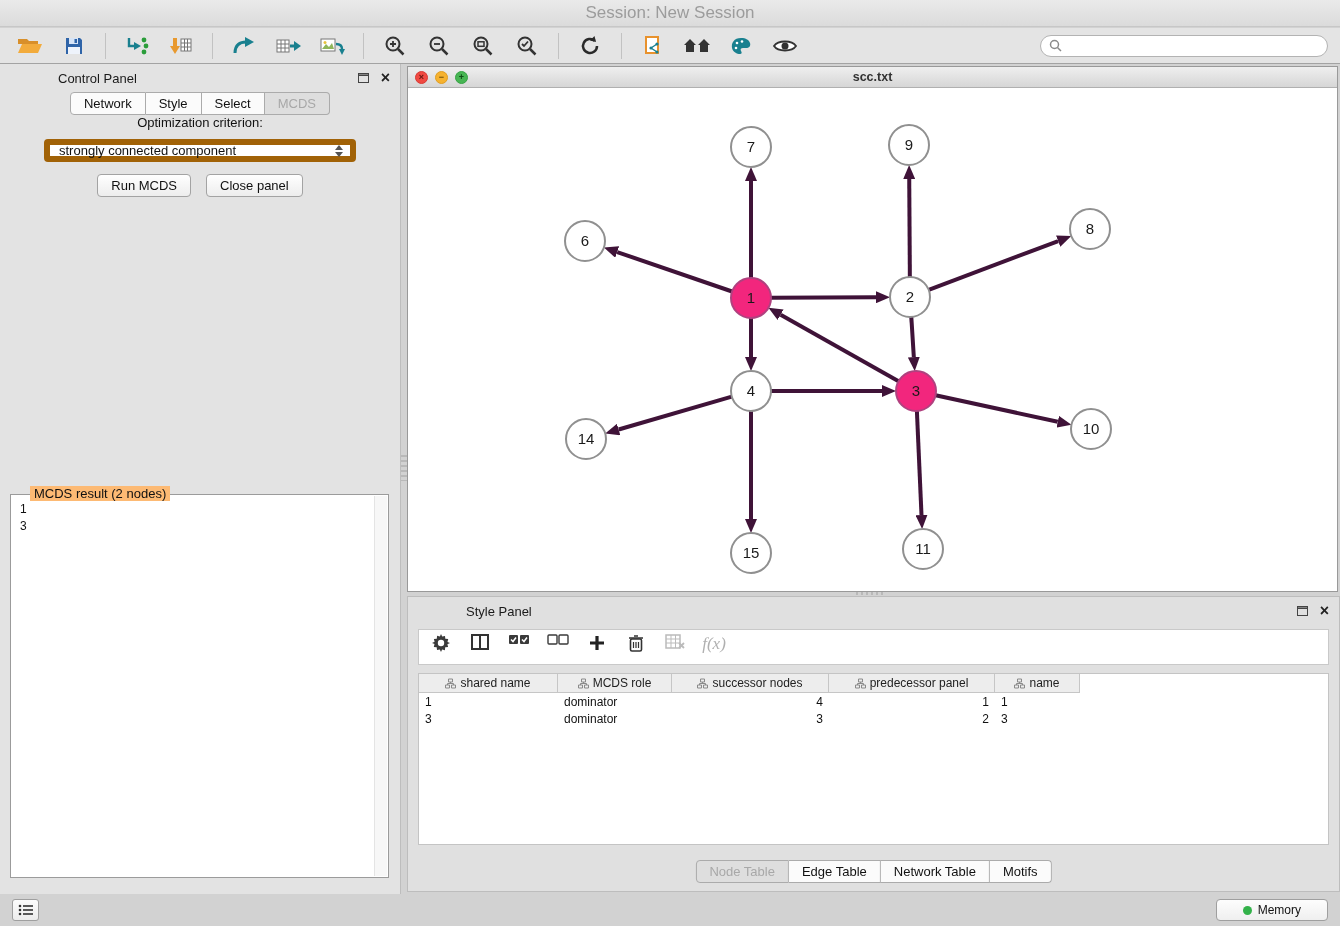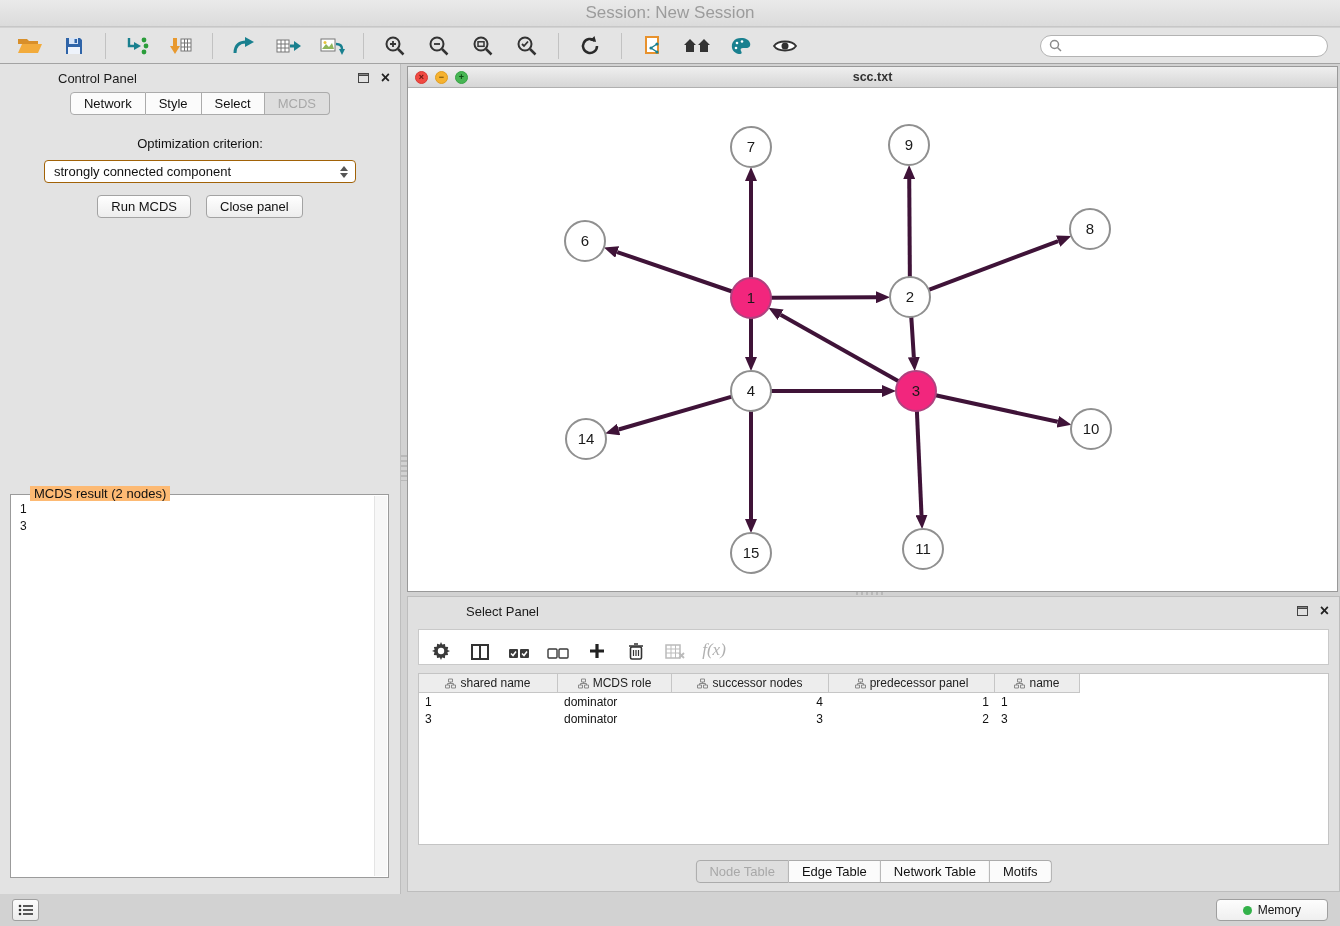--- a/index.html
+++ b/index.html
@@ -19,22 +19,22 @@
   
   .control-panel{position:absolute;left:0;top:64px;width:401px;height:830px;background:#e3e3e3;border-right:1px solid #bdbdbd;}
   .panel-header{height:28px;display:flex;align-items:center;padding:0 10px;font-size:13px;color:#1a1a1a;gap:12px;margin-left:48px;}
   .ph-spacer{flex:1;}
   .close-x{font-size:16px;font-weight:bold;color:#222;line-height:14px;}
   .tabs-row{display:flex;justify-content:center;}
   .tab{font-size:13px;padding:3px 13px;background:#fbfbfb;border:1px solid #ababab;border-left:none;color:#111;white-space:nowrap;}
   .tab:first-child{border-left:1px solid #ababab;border-radius:4px 0 0 4px;}
   .tab:last-child{border-radius:0 4px 4px 0;}
   .tab.active{background:#dedede;color:#a8a8a8;}
-  .opt-label{text-align:center;margin-top:21px;font-size:13px;color:#111;}
-  .cp-select{width:312px;height:23px;margin:9px auto 0;background:#fff;border:1px solid #a16207;border-radius:4px;display:flex;align-items:center;padding:0 7px 0 9px;font-size:13px;color:#111;}
+  .opt-label{text-align:center;font-size:13px;color:#111;}
+  .cp-select{width:312px;height:23px;margin:9px auto 0;background:#fff;border:6px solid #a16207;border-radius:4px;display:flex;align-items:center;padding:0 7px 0 9px;font-size:13px;color:#111;}
   .stepper{margin-left:auto;display:flex;flex-direction:column;gap:2px;align-items:center;}
   .tri-up{width:0;height:0;border-left:4px solid transparent;border-right:4px solid transparent;border-bottom:5px solid #555;}
   .tri-down{width:0;height:0;border-left:4px solid transparent;border-right:4px solid transparent;border-top:5px solid #555;}
   .cp-buttons{display:flex;justify-content:center;gap:15px;margin-top:12px;}
   .btn{font-size:13px;padding:3px 13px;background:linear-gradient(#ffffff,#ededed);border:1px solid #a3a3a3;border-radius:4px;color:#111;white-space:nowrap;}
   .result-box{position:absolute;left:10px;right:11px;top:430px;bottom:16px;border:1px solid #9b9b9b;background:#fff;}
   .result-legend{position:absolute;top:-9px;left:19px;background:#fdba74;padding:0 4px;font-size:13px;color:#111;}
   .result-content{padding:6px 9px;font-size:12px;color:#111;line-height:17px;}
   .result-scroll{position:absolute;top:1px;right:1px;bottom:1px;width:13px;background:#f7f7f7;border-left:1px solid #e4e4e4;}
 
@@ -47,21 +47,21 @@
   .traffic{position:absolute;left:7px;top:4px;display:flex;gap:7px;}
   .light{width:13px;height:13px;border-radius:50%;font-size:9px;line-height:11px;text-align:center;font-weight:bold;}
   .light.red{background:#f04a42;border:1px solid #d83a34;color:#641510;}
   .light.yellow{background:#f6b22f;border:1px solid #e09e22;color:#6b4e0a;}
   .light.green{background:#47b553;border:1px solid #36a344;color:#0f4d16;}
   .nw-canvas{position:absolute;left:0;top:21px;width:929px;height:503px;background:#fff;}
 
   
   .table-panel{position:absolute;left:407px;top:596px;width:933px;height:296px;background:#e0e0e0;border:1px solid #bdbdbd;}
   .tp-toolbar{margin:4px 10px 0;height:36px;background:#fff;border:1px solid #c9c9c9;display:flex;align-items:center;padding:0 10px;gap:15px;}
-  .tp-ico{display:flex;align-items:flex-end;justify-content:center;min-width:24px;height:26px;}
+  .tp-ico{display:flex;align-items:flex-start;justify-content:center;min-width:24px;height:26px;}
   .fx{font-family:"Liberation Serif",serif;font-style:italic;font-size:17px;color:#b0b0b0;}
   .tp-table{margin:8px 10px 12px;height:172px;background:#fff;border:1px solid #c4c4c4;overflow:hidden;}
   .thead{display:flex;height:19px;}
   .th{display:flex;align-items:center;justify-content:center;gap:4px;font-size:12px;color:#222;background:#ededed;border-right:1px solid #c6c6c6;border-bottom:1px solid #c6c6c6;}
   .col0{width:139px;}.col1{width:114px;}.col2{width:157px;}.col3{width:166px;}.col4{width:85px;}
   .trow{display:flex;height:17px;align-items:center;font-size:12px;color:#111;}
   .td{padding:0 6px;}
   .td.num{text-align:right;}
   .tp-tabs{position:absolute;bottom:8px;left:50%;transform:translateX(-50%);display:flex;}
 
@@ -302,21 +302,21 @@
         <circle cx="343" cy="465" r="20" fill="#ffffff" stroke="#909090" stroke-width="2"></circle>
         <text x="343" y="470" text-anchor="middle" font-size="15" fill="#1a1a1a">15</text>
         <circle cx="515" cy="461" r="20" fill="#ffffff" stroke="#909090" stroke-width="2"></circle>
         <text x="515" y="466" text-anchor="middle" font-size="15" fill="#1a1a1a">11</text>
       </svg>
   </div>
 </div>
 
 <div class="table-panel">
   <div class="panel-header">
-    <span>Select Panel</span>
+    <span>Style Panel</span>
     <span class="ph-spacer"></span>
     <svg width="11" height="10" viewBox="0 0 11 10">
         <rect x="0.5" y="0.5" width="10" height="9" fill="none" stroke="#444"></rect>
         <path d="M0.5 2.2h10" stroke="#444" stroke-width="1.6"></path>
       </svg>
     <span class="close-x">×</span>
   </div>
   <div class="tp-toolbar">
     <span class="tp-ico">
       <svg width="18" height="18" viewBox="0 0 18 18" fill="#3a3a3a">

